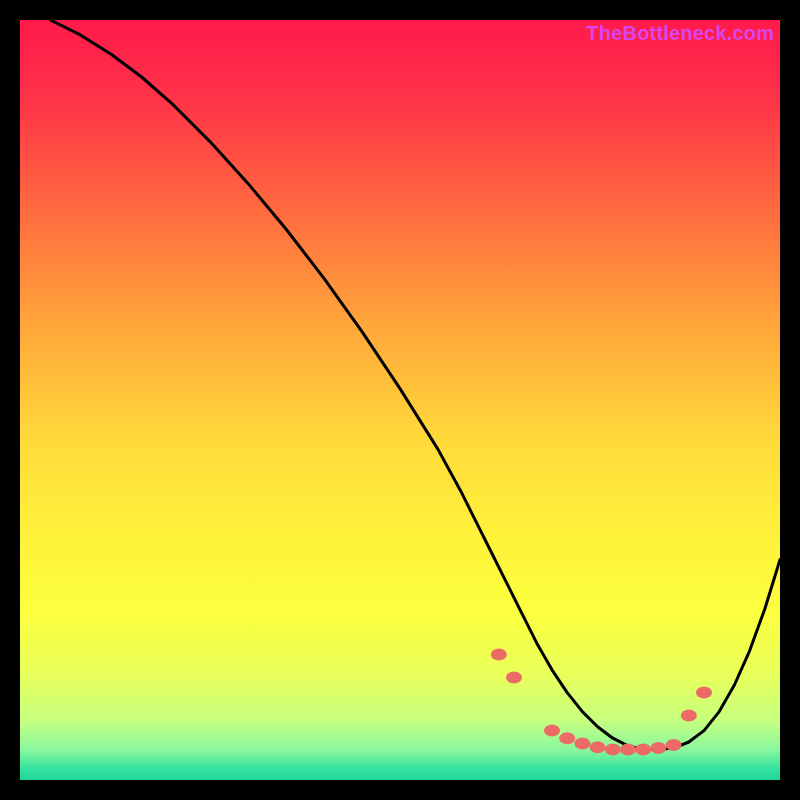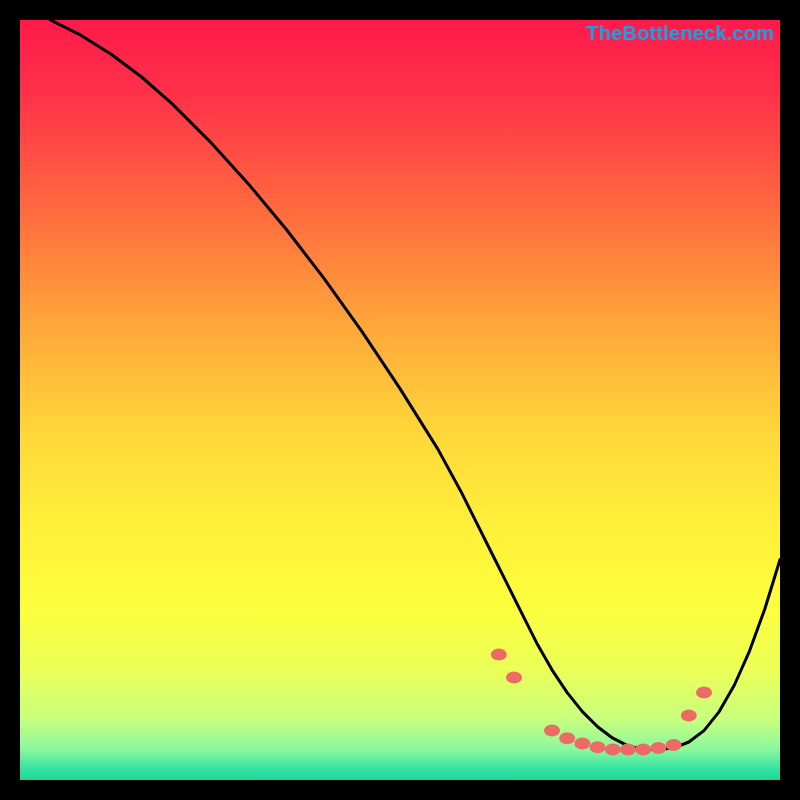--- a/index.html
+++ b/index.html
@@ -45,21 +45,21 @@
     stroke-linejoin: round;
   }
   .marker {
     stroke-width: 0;
   }
 </style>
 </head>
 <body>
 
 <div class="frame">
-  <div class="watermark" style="color:#0ea5e9">TheBottleneck.com</div>
+  <div class="watermark" style="color:#d946ef">TheBottleneck.com</div>
 
   <svg class="plot-area" viewBox="0 0 760 760" preserveAspectRatio="none">
     <defs>
       <linearGradient id="bg-grad" x1="0" y1="0" x2="0" y2="1">
 
       <stop offset="0%" stop-color="#ff1a4b"></stop>
           <stop offset="10%" stop-color="#ff3249"></stop>
           <stop offset="25%" stop-color="#ff6a3f"></stop>
           <stop offset="40%" stop-color="#ffa63a"></stop>
           <stop offset="55.00000000000001%" stop-color="#ffd93a"></stop>

